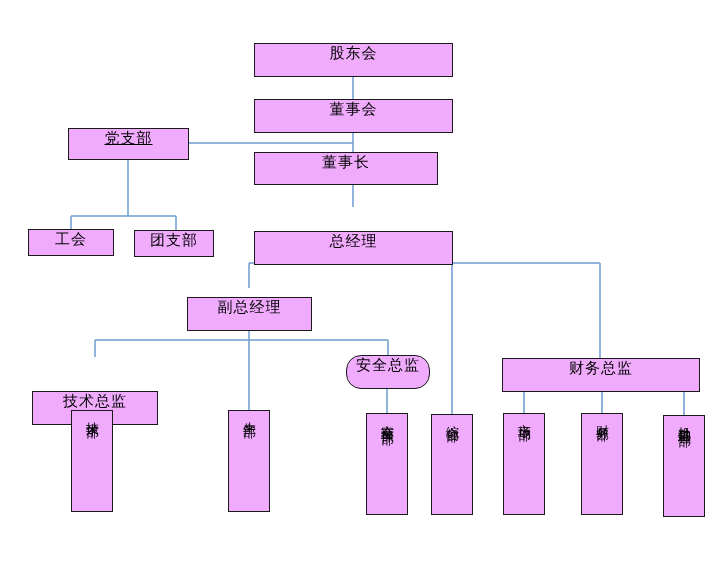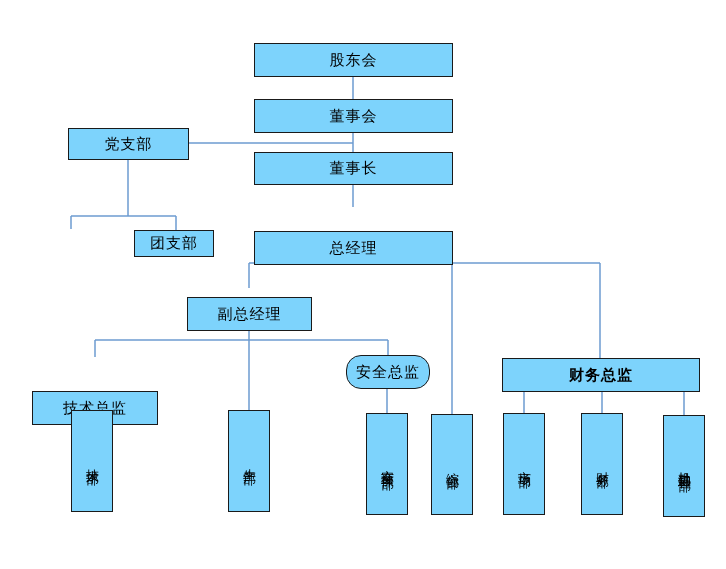--- a/index.html
+++ b/index.html
@@ -19,23 +19,23 @@
     position: absolute;
     left: 0;
     top: 0;
     width: 726px;
     height: 569px;
   }
   .node {
     position: absolute;
     box-sizing: border-box;
     border: 1.5px solid #1a1a1a;
-    background: #7dd3fc;
+    background: #f0abfc;
     display: flex;
-    align-items: center;
+    align-items: flex-start;
     justify-content: center;
     color: #000000;
     font-size: 15px;
     letter-spacing: 1px;
     z-index: 2;
   }
   .node span {
     white-space: nowrap;
   }
   .node.vertical {
@@ -78,42 +78,45 @@
       <line x1="602" y1="392" x2="602" y2="413" stroke="#6d9bd1" stroke-width="1.5"></line>
       <line x1="684" y1="392" x2="684" y2="415" stroke="#6d9bd1" stroke-width="1.5"></line>
     </svg>
 
 <div class="node" style="left: 254px; top: 43px; width: 199px; height: 34px;">
       <span>股东会</span>
     </div>
     <div class="node" style="left: 254px; top: 99px; width: 199px; height: 34px;">
       <span>董事会</span>
     </div>
-    <div class="node" style="left: 68px; top: 128px; width: 121px; height: 32px;">
+    <div class="node" style="left: 68px; top: 128px; width: 121px; height: 32px; text-decoration: underline;">
       <span>党支部</span>
     </div>
-    <div class="node" style="left: 254px; top: 152px; width: 199px; height: 33px;">
+    <div class="node" style="left: 254px; top: 152px; width: 184px; height: 33px;">
       <span>董事长</span>
     </div>
     <div class="node" style="left: 254px; top: 207px; width: 199px; height: 34px; margin-top: 24px;">
       <span>总经理</span>
+    </div>
+    <div class="node" style="left: 28px; top: 229px; width: 86px; height: 27px;">
+      <span>工会</span>
     </div>
     <div class="node" style="left: 134px; top: 230px; width: 80px; height: 27px;">
       <span>团支部</span>
     </div>
     <div class="node" style="left: 187px; top: 297px; width: 125px; height: 34px;">
       <span>副总经理</span>
     </div>
     <div class="node" style="left: 32px; top: 357px; width: 126px; height: 34px; margin-top: 34px;">
       <span>技术总监</span>
     </div>
     <div class="node" style="left: 346px; top: 355px; width: 84px; height: 34px; border-radius: 15px;">
       <span>安全总监</span>
     </div>
-    <div class="node" style="left: 502px; top: 358px; width: 198px; height: 34px; font-weight: bold;">
+    <div class="node" style="left: 502px; top: 358px; width: 198px; height: 34px;">
       <span>财务总监</span>
     </div>
     <div class="node vertical" style="left: 71px; top: 410px; width: 42px; height: 102px;">
       <span>技术部</span>
     </div>
     <div class="node vertical" style="left: 228px; top: 410px; width: 42px; height: 102px;">
       <span>生产部</span>
     </div>
     <div class="node vertical" style="left: 366px; top: 413px; width: 42px; height: 102px;">
       <span>安全环保部</span>

